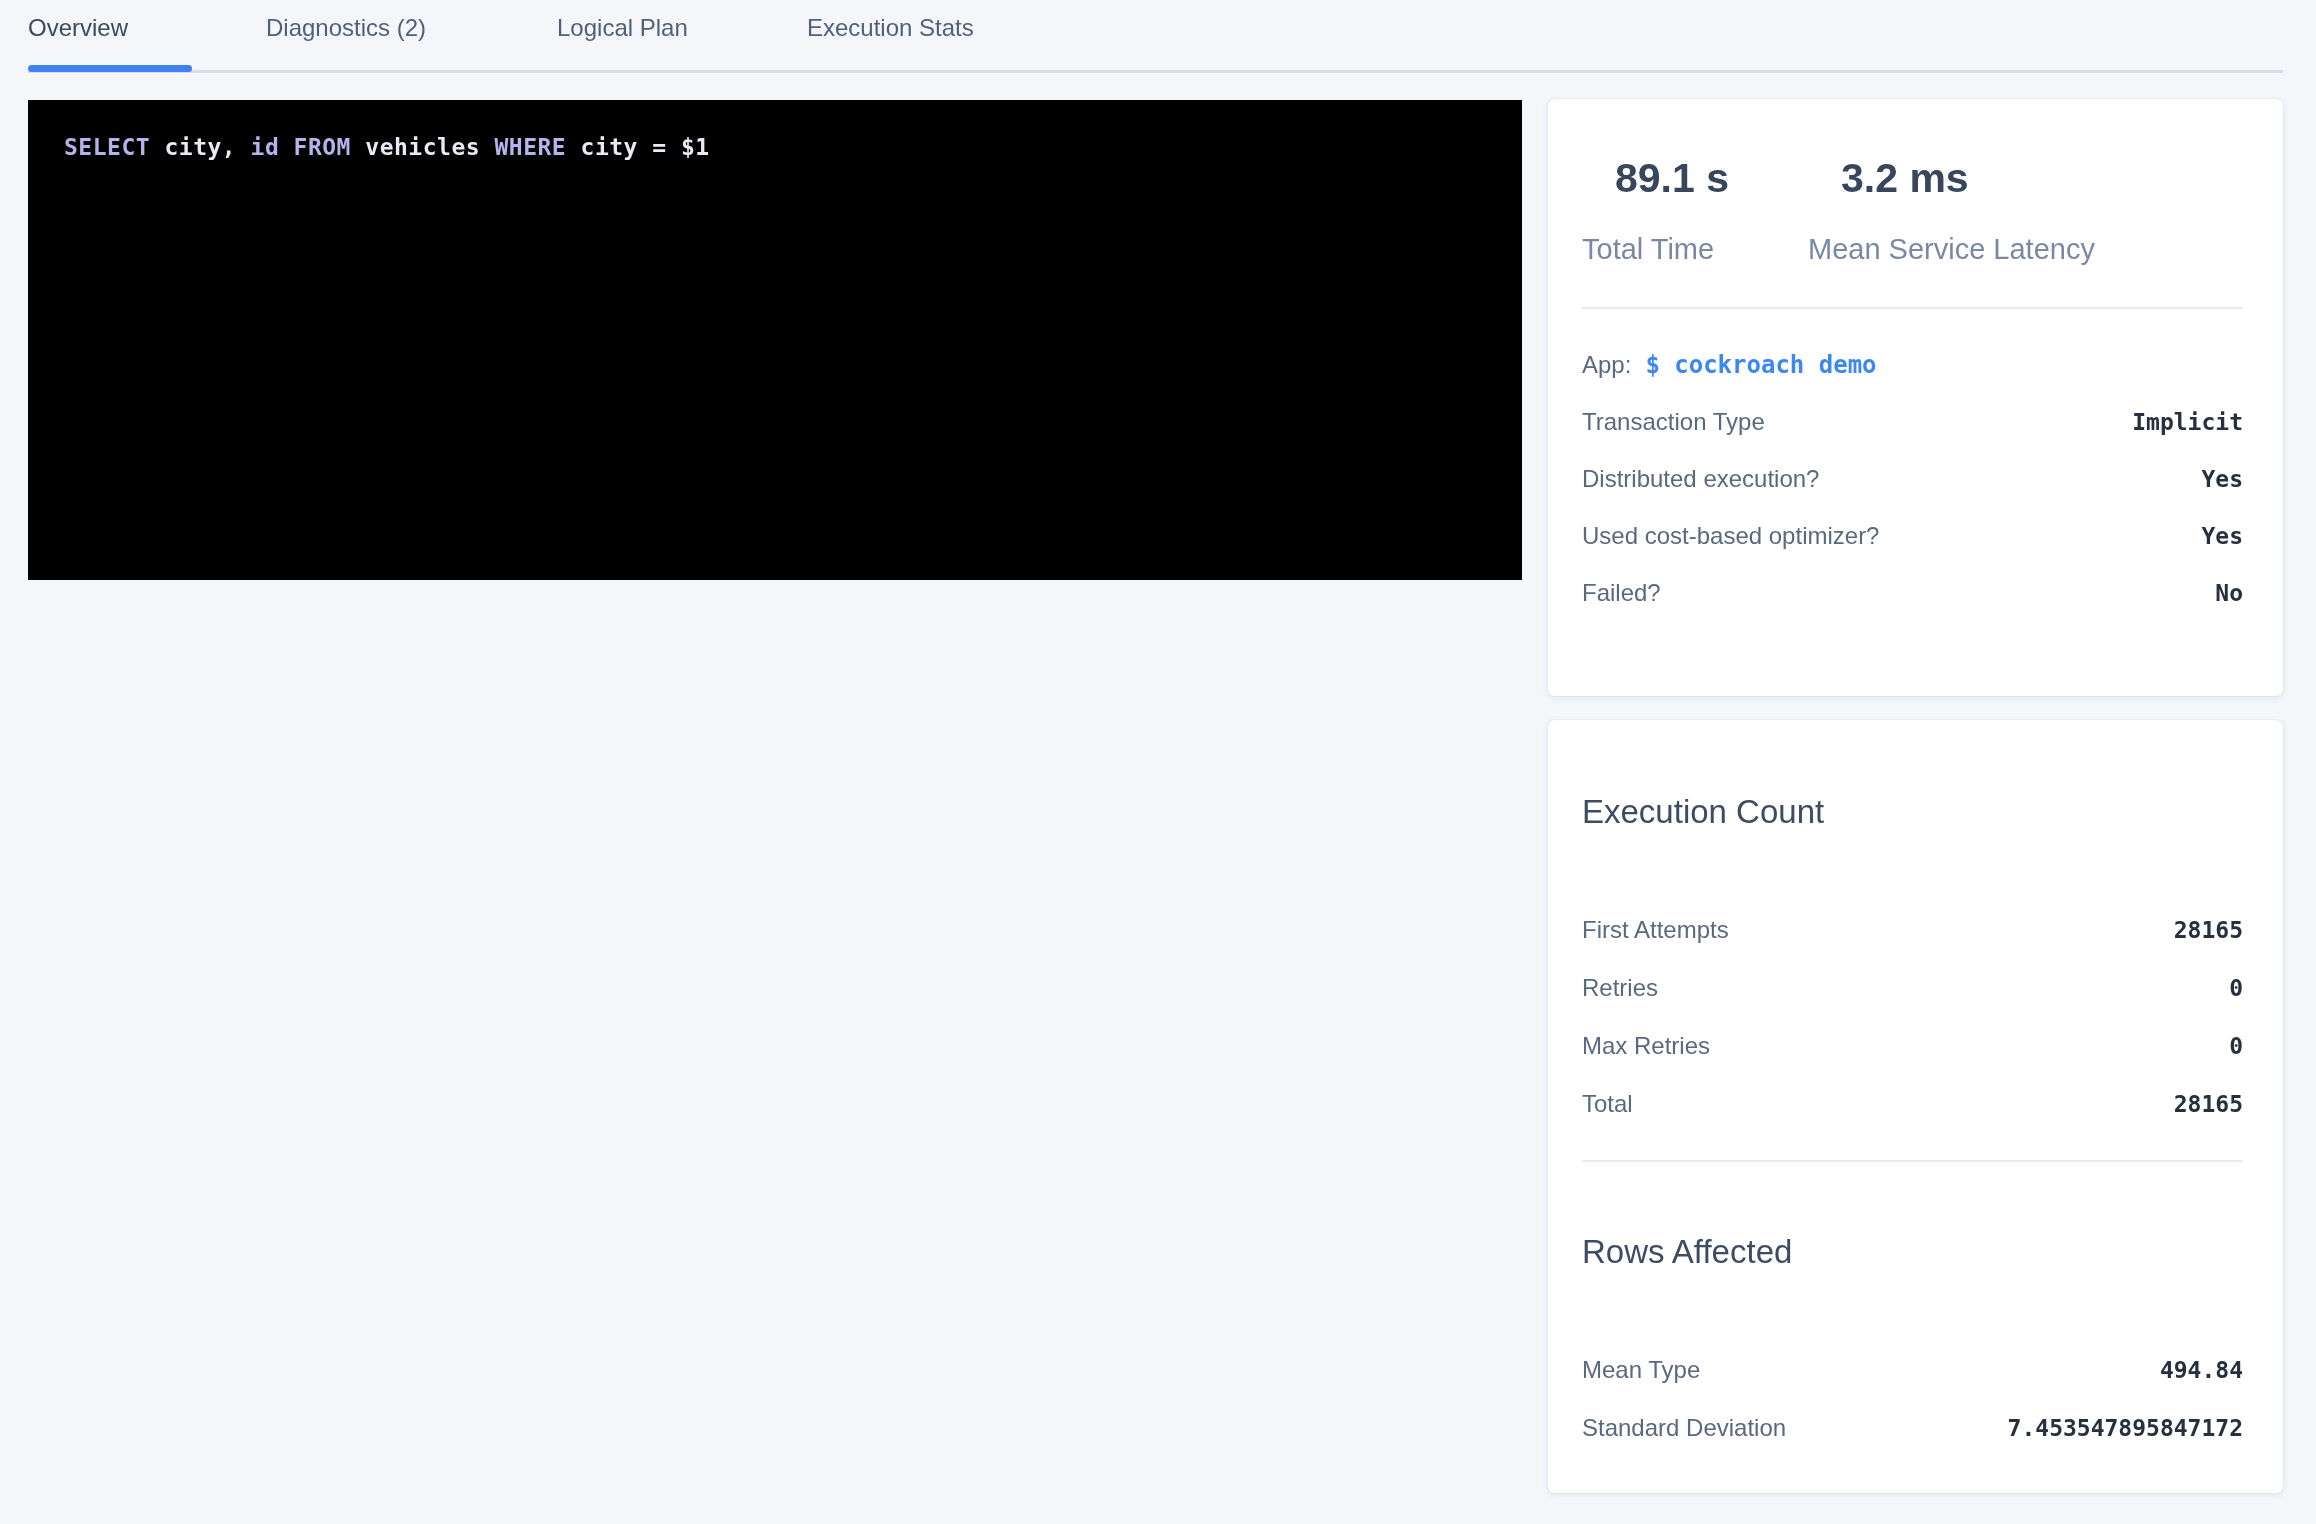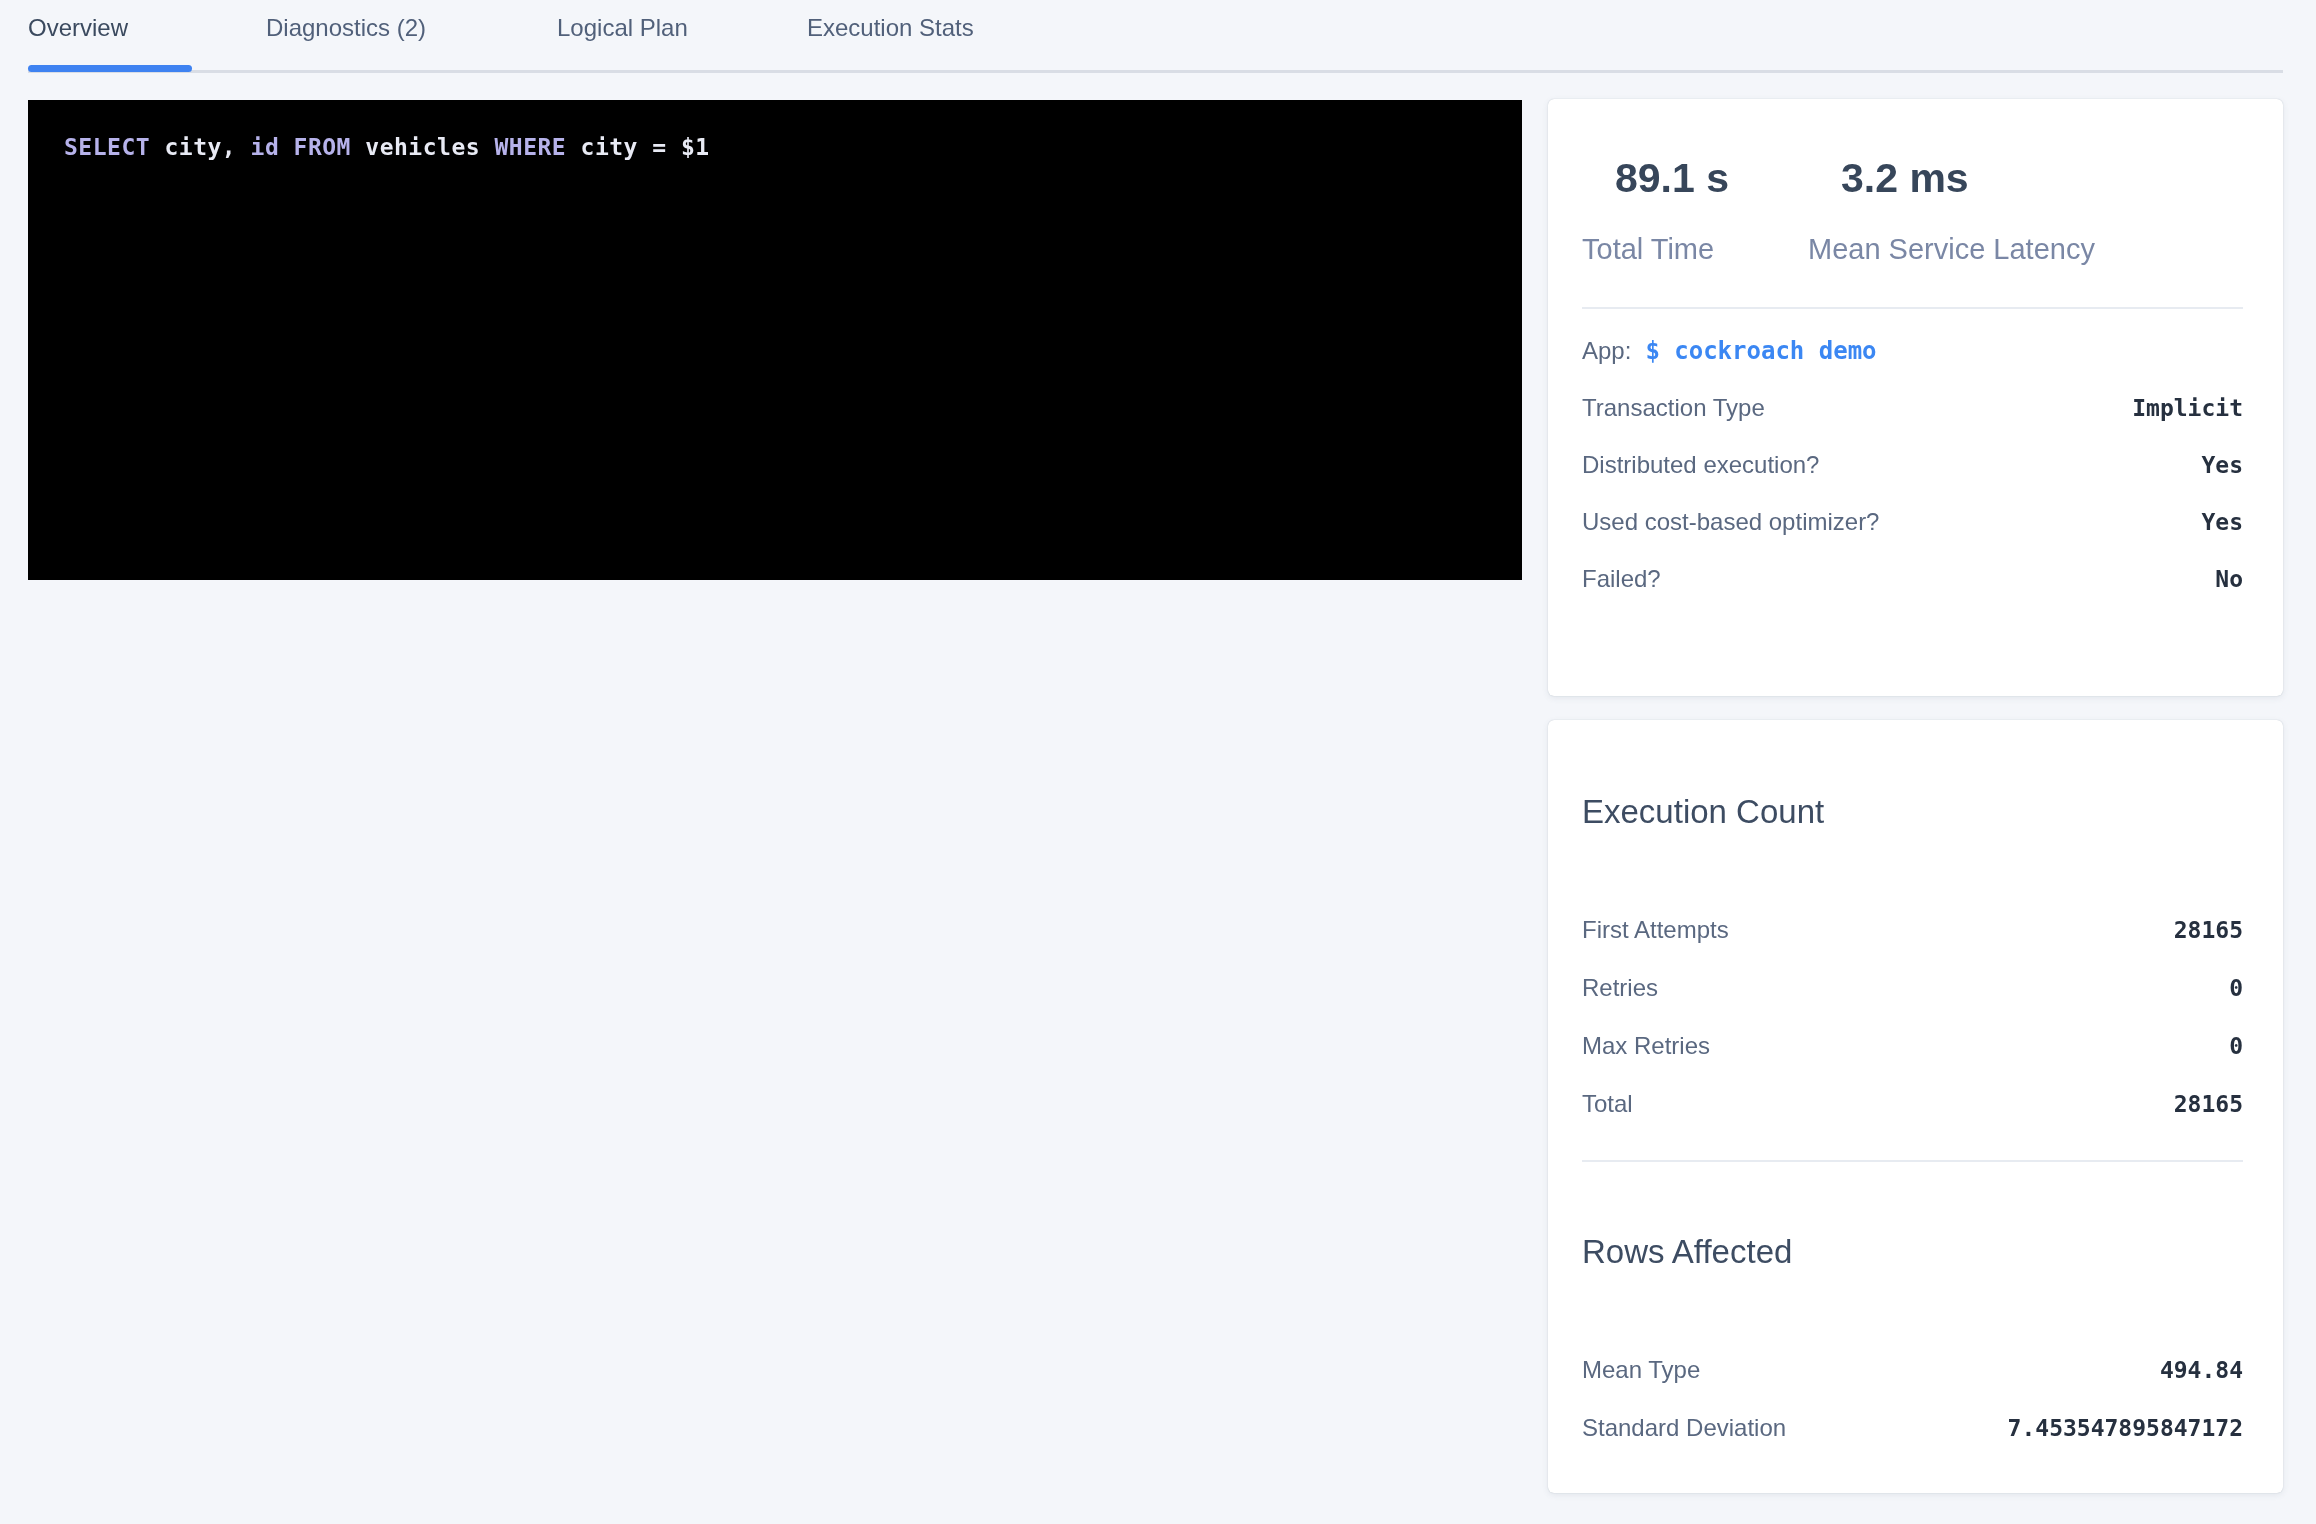--- a/index.html
+++ b/index.html
@@ -44,21 +44,21 @@
   .card-overview { top: 99px; height: 597px; padding: 56px 40px 0 34px; }
   .card-exec { top: 720px; height: 773px; padding: 0 40px 0 34px; }
 
   .stats-grid { display: grid; grid-template-columns: 226px auto; }
   .stat-value { font-size: 41px; line-height: 46px; font-weight: 600; color: #37465a; margin-left: 33px; }
   .stat-label { margin-top: 32px; font-size: 29px; line-height: 32px; color: #7a87a5; }
 
   .divider { border: none; height: 2px; background: #e7ebf1; }
   .card-overview .divider { margin-top: 42px; }
 
-  .kv-rows { padding-top: 13px; }
+  .kv-rows { padding-top: 27px; }
   .kv-row { height: 57px; display: flex; align-items: center; justify-content: space-between; }
   .kv-label { font-size: 24px; color: #5a6880; }
   .kv-value {
     font-family: "DejaVu Sans Mono", "Liberation Mono", monospace;
     font-size: 23px; font-weight: bold; color: #26303f;
   }
   .app-row { height: 57px; display: flex; align-items: center; }
   .app-link {
     font-family: "DejaVu Sans Mono", "Liberation Mono", monospace;
     font-size: 24px; font-weight: bold; color: #3b87f3;

